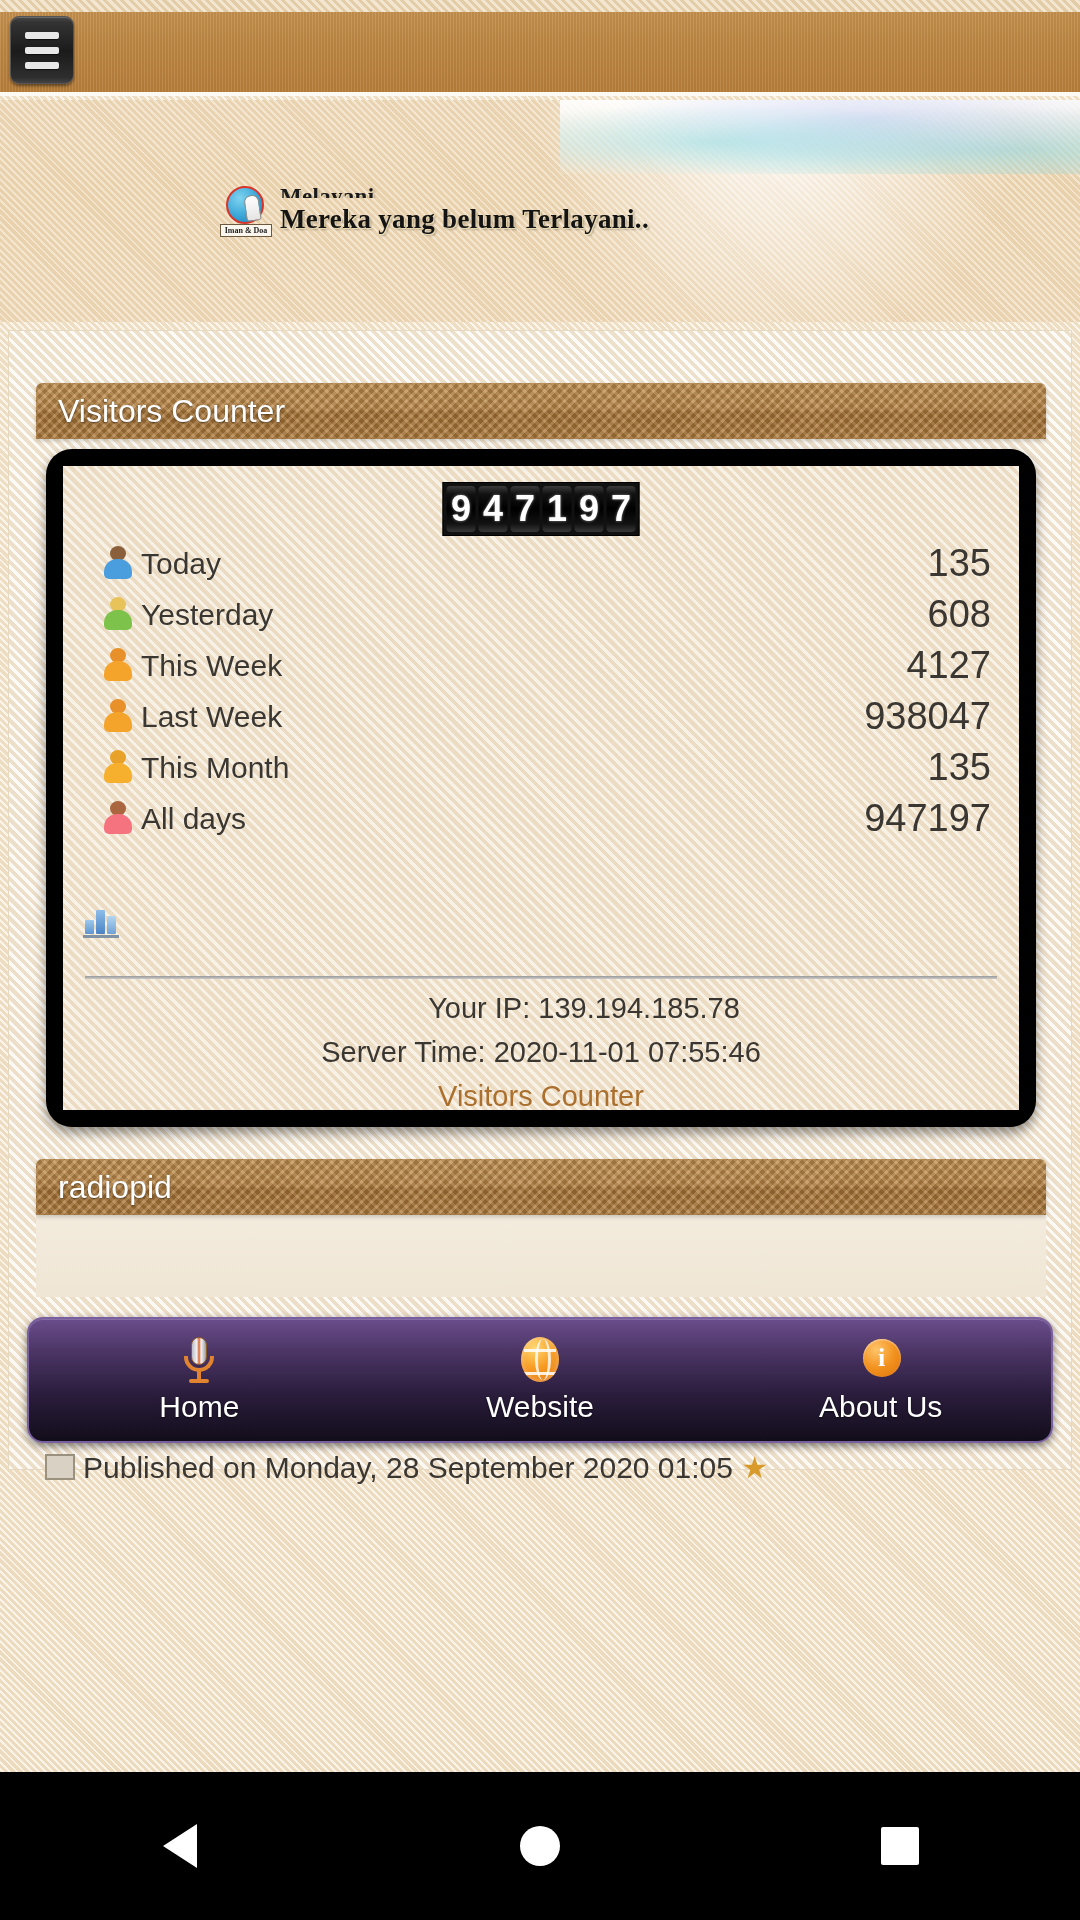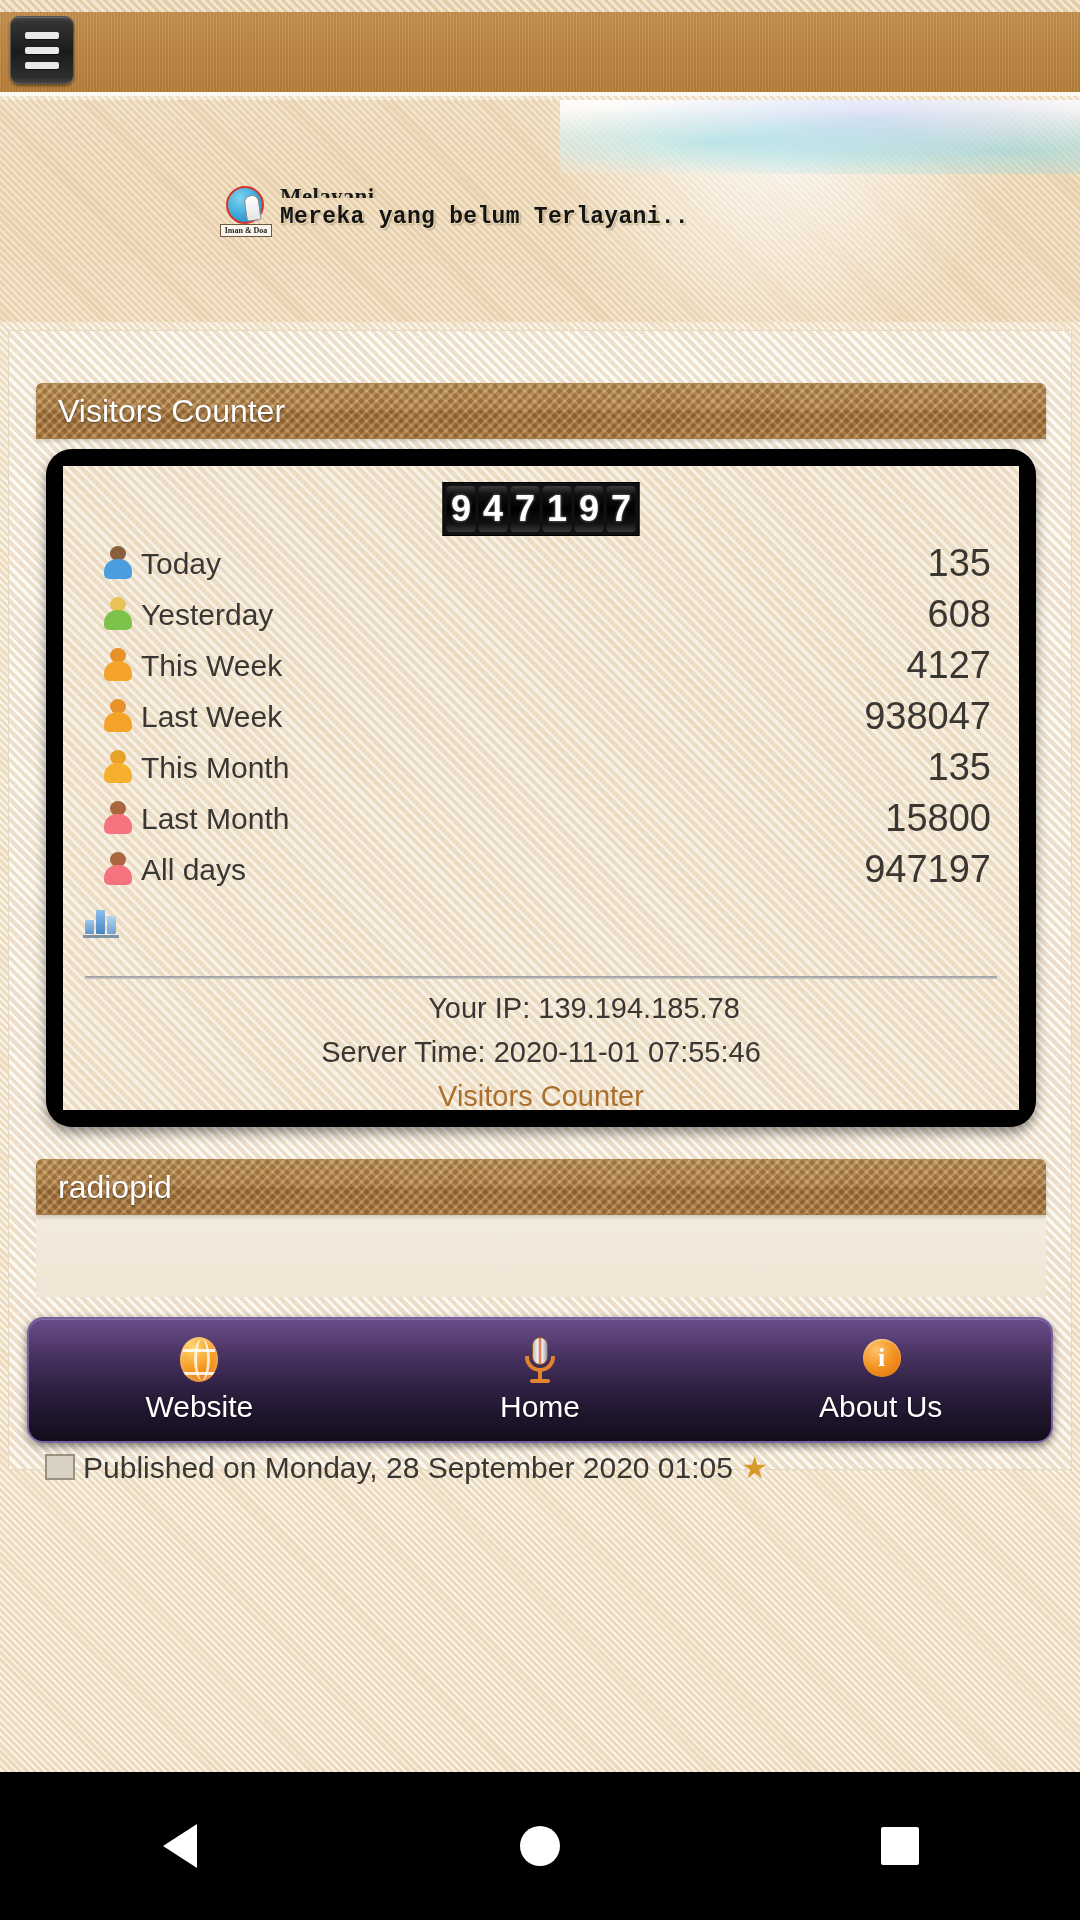--- a/index.html
+++ b/index.html
@@ -88,22 +88,22 @@
   }
   .banner-line1{
     position:absolute; left:280px; top:84px;
     font-family:"Liberation Serif", serif; font-weight:bold;
     font-size:23px; color:#1a1a1a; letter-spacing:.3px;
     text-shadow:1px 1px 0 #e9d9ae, 2px 2px 2px rgba(0,0,0,.25);
     overflow:hidden; height:14px;
   }
   .banner-line2{
     position:absolute; left:280px; top:104px;
-    font-family:Liberation Mono, monospace; font-weight:bold;
-    font-size:23px; color:#141414; letter-spacing:.3px;
+    font-family:Liberation Serif, serif; font-weight:bold;
+    font-size:27px; color:#141414; letter-spacing:.3px;
     text-shadow:1px 1px 0 #e9d9ae, 2px 2px 2px rgba(0,0,0,.25);
   }
 
   
   .content{
     position:absolute; left:8px; top:330px; width:1064px; height:1140px;
     background:
       repeating-linear-gradient(45deg,
         rgba(255,255,255,.70) 0px, rgba(255,255,255,.70) 3px,
         rgba(226,206,175,.45) 3px, rgba(226,206,175,.45) 7px),
@@ -375,28 +375,20 @@
               <span class="p-body" style="background: rgb(247, 176, 45);"></span>
             </span>
             <span class="stat-label">This Month</span>
             <span class="stat-value">135</span>
           </div>
           <div class="stat-row">
             <span class="stat-icon">
               <span class="p-head" style="background: rgb(169, 102, 63);"></span>
               <span class="p-body" style="background: rgb(245, 115, 127);"></span>
             </span>
-            <span class="stat-label">Last Month</span>
-            <span class="stat-value">15800</span>
-          </div>
-          <div class="stat-row">
-            <span class="stat-icon">
-              <span class="p-head" style="background: rgb(169, 102, 63);"></span>
-              <span class="p-body" style="background: rgb(245, 115, 127);"></span>
-            </span>
             <span class="stat-label">All days</span>
             <span class="stat-value">947197</span>
           </div>
         </div>
 
       <div class="chart-icon" id="chart-icon" style="position:absolute; top:430px; left:0;">
         <span class="chart-base"></span>
         <i class="cb1"></i>
         <i class="cb2"></i>
         <i class="cb3"></i>
@@ -418,40 +410,40 @@
   </div>
 
 </div>
 
 <div class="partial-row">
   <span class="partial-chk"></span>
   <span class="partial-txt">Published on Monday, 28 September 2020 01:05<span class="partial-star"> ★</span></span>
 </div>
 
 <div class="bottomnav">
-
-  <div class="nav-item">
-    <span class="nav-ico">
-      <span class="globe-ico"></span>
-    </span>
-    <span class="nav-label">Website</span>
-  </div>
 
   <div class="nav-item">
     <span class="nav-ico">
       <span class="mic-cap"></span>
         <span class="mic-arc"></span>
       <span class="mic-stem"></span>
         <span class="mic-foot"></span>
     </span>
     <span class="nav-label">Home</span>
   </div>
 
   <div class="nav-item">
     <span class="nav-ico">
+      <span class="globe-ico"></span>
+    </span>
+    <span class="nav-label">Website</span>
+  </div>
+
+  <div class="nav-item">
+    <span class="nav-ico">
       <span class="info-ico">i</span>
     </span>
     <span class="nav-label">About Us</span>
   </div>
 
 </div>
 
 <div class="sysbar">
   <div class="sys-btn">
     <span class="sys-back"></span>

